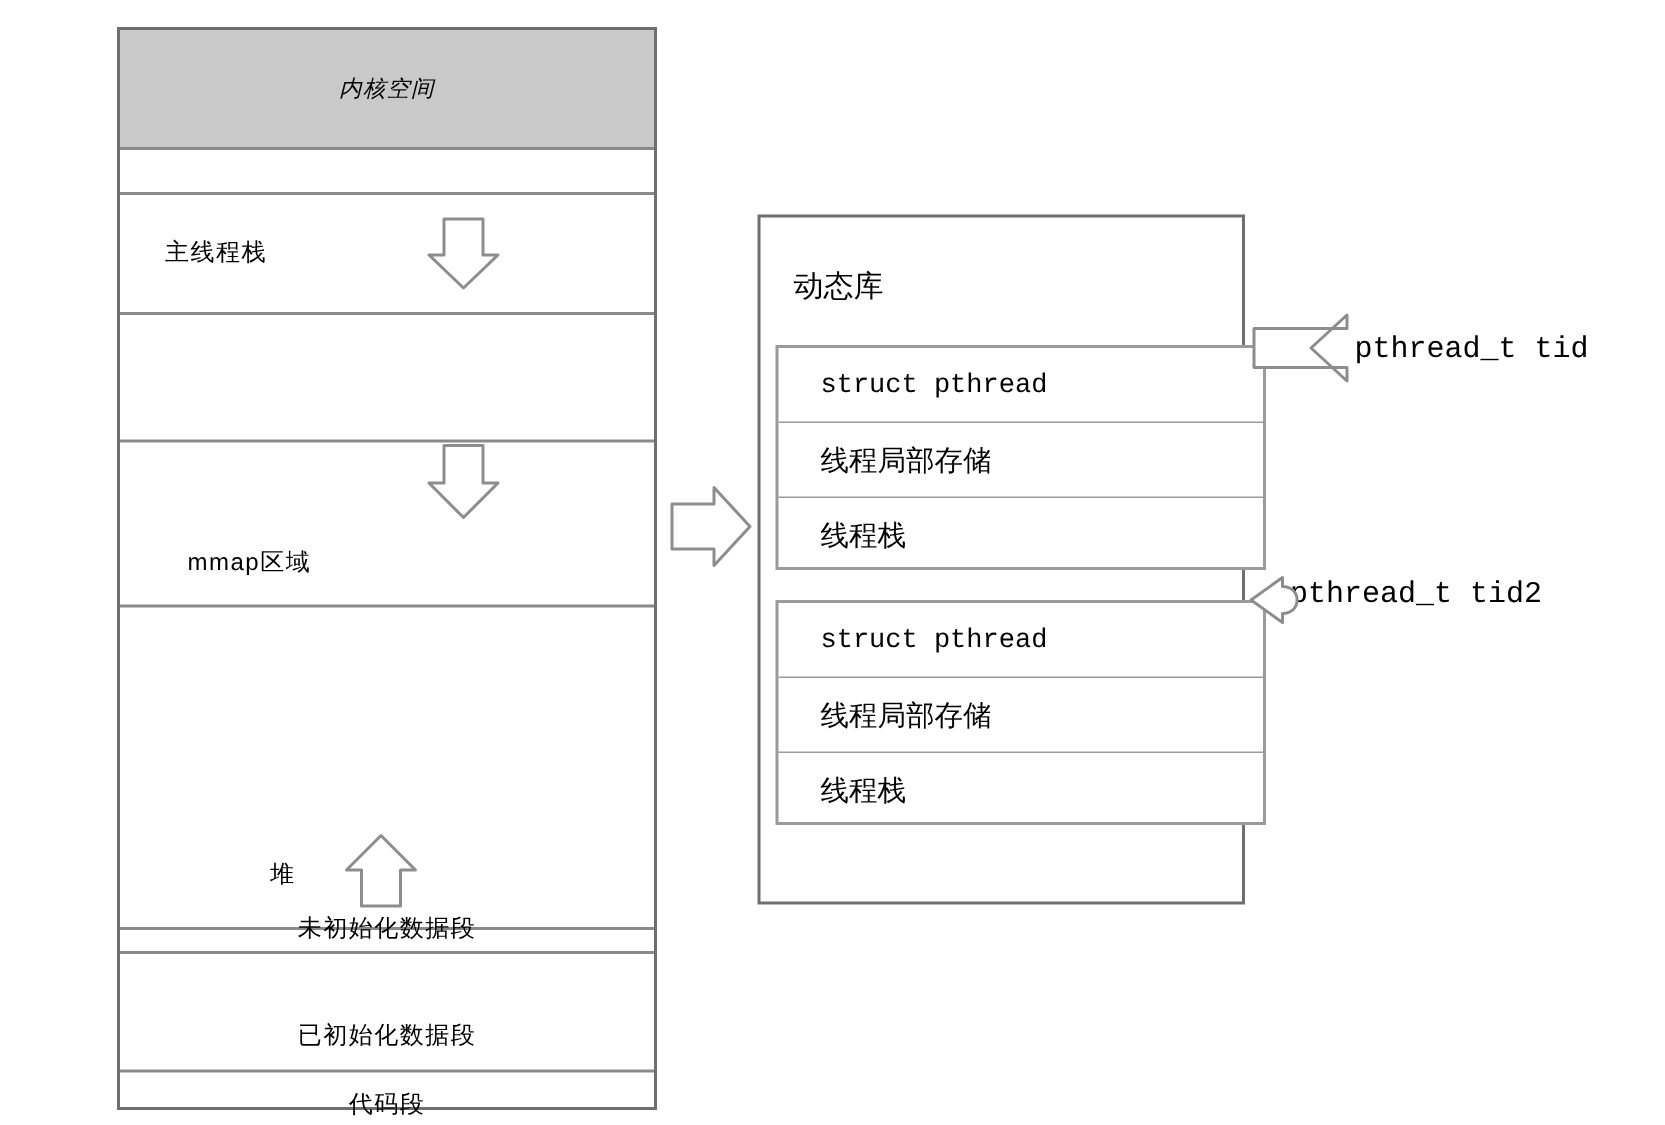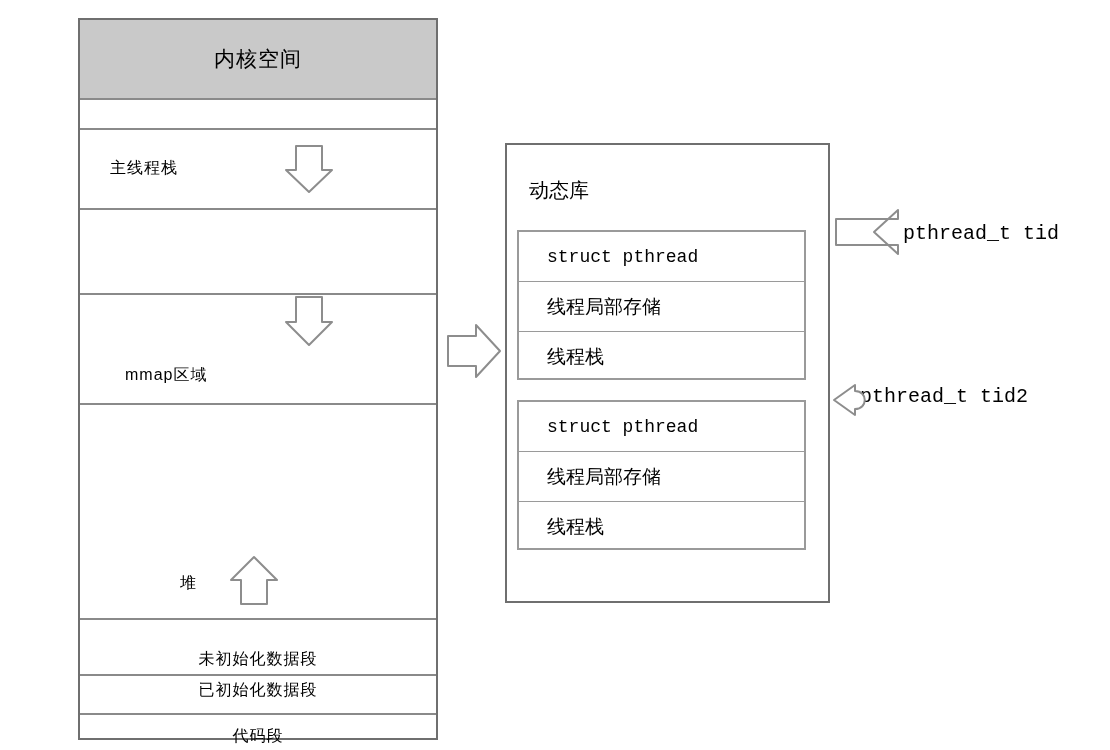--- a/index.html
+++ b/index.html
@@ -53,28 +53,28 @@
     letter-spacing: 1px;
     white-space: nowrap;
   }
 
   #seg-kernel {
     top: 0;
     height: 80px;
     background: #c9c9c9;
     border-bottom: 2px solid #8a8a8a;
   }
-  #seg-kernel .seg-label { font-size: 21px; }
+  #seg-kernel .seg-label { font-size: 15px; font-style: italic; }
 
   #seg-gap1 { top: 80px; height: 30px; }
   #seg-mainstack { top: 110px; height: 80px; }
   #seg-gap2 { top: 190px; height: 85px; }
   #seg-mmap { top: 275px; height: 110px; }
   #seg-heapspace { top: 385px; height: 215px; border-bottom: 2px solid #8a8a8a; }
-  #seg-bss { top: 624px; height: 32px; }
+  #seg-bss { top: 584px; height: 32px; }
   #seg-data { top: 648px; height: 47px; }
   #seg-text { top: 695px; height: 43px; border-bottom: none; }
 
   
   #label-mainstack { position: absolute; left: 30px; top: 28px; }
   #label-mmap { position: absolute; left: 45px; top: 70px; }
   #label-heap { position: absolute; left: 100px; top: 168px; }
 
   
   #dynlib-box {
@@ -89,21 +89,21 @@
   #dynlib-title {
     position: absolute;
     left: 22px;
     top: 32px;
     font-size: 20px;
   }
 
   .thread-block {
     position: absolute;
     left: 10px;
-    width: 289px;
+    width: 327px;
     border: 2px solid #9a9a9a;
     background: #ffffff;
     box-sizing: border-box;
   }
   #thread-block-1 { top: 85px; height: 150px; }
   #thread-block-2 { top: 255px; height: 150px; }
 
   .thread-row {
     height: 50px;
     border-bottom: 1px solid #9a9a9a;

